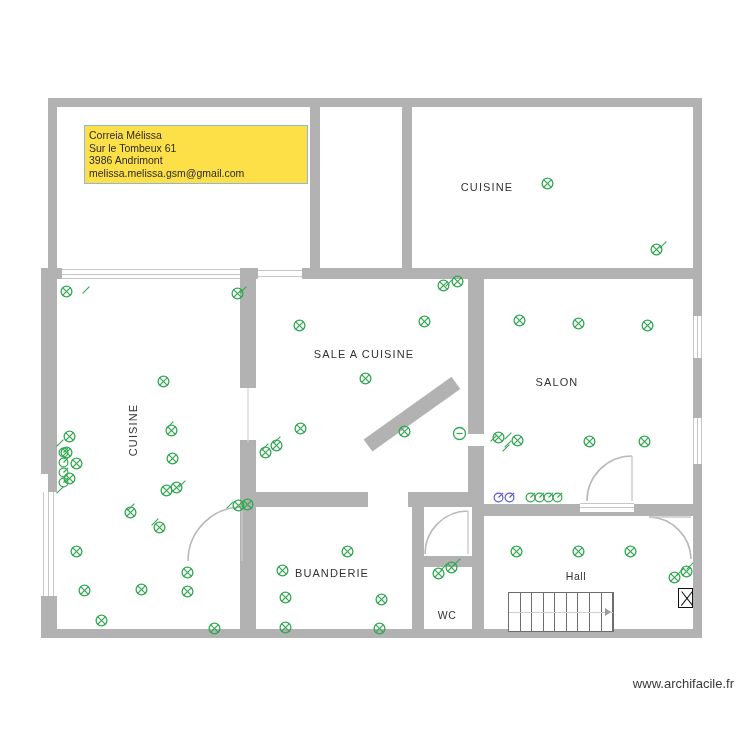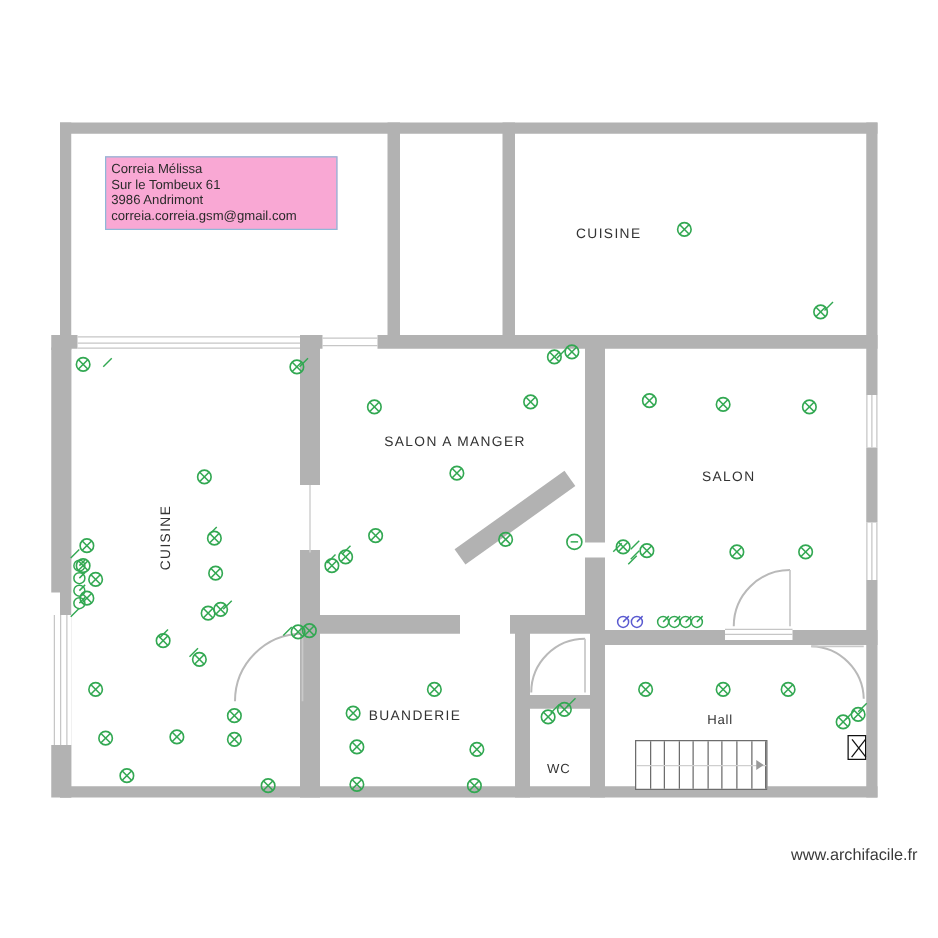--- a/index.html
+++ b/index.html
@@ -13,22 +13,22 @@
   
   .room{position:absolute;background:#ffffff;}
 
   
   .rlabel{position:absolute;color:#333333;font-size:11px;letter-spacing:1.1px;
           white-space:nowrap;text-align:center;}
   .rlabel.small{font-size:10.5px;letter-spacing:.6px;}
   .rlabel.vert{transform:rotate(-90deg);transform-origin:center center;}
 
   
-  #addr{position:absolute;left:84px;top:125px;width:186px;
-        border:1px solid #8fb8d8;background:#f9a8d4;padding:3px 4px 4px 4px;
+  #addr{position:absolute;left:84px;top:125px;width:224px;
+        border:1px solid #8fb8d8;background:#fde047;padding:3px 4px 4px 4px;
         box-sizing:border-box;}
   #addr div{font-size:10.5px;line-height:12.6px;color:#2b2b2b;white-space:nowrap;}
 
   
   #wm{position:absolute;right:16px;top:676px;font-size:13px;color:#3a3a3a;}
 
   
   .sym{position:absolute;pointer-events:none;}
   .sym svg{display:block;overflow:visible;}
 
@@ -185,31 +185,31 @@
     <div class="tread"></div>
     <div class="tread"></div>
     <div class="axis"></div>
     <div class="arrow"></div>
   </div>
 
   <div id="panel"></div>
 
   <div class="rlabel" style="left:432px;top:181px;width:110px;">CUISINE</div>
   <div class="rlabel vert" style="left:98px;top:424px;width:70px;">CUISINE</div>
-  <div class="rlabel" style="left:294px;top:348px;width:140px;">SALON A MANGER</div>
-  <div class="rlabel" style="left:538px;top:376px;width:90px;">SALON</div>
+  <div class="rlabel" style="left:294px;top:348px;width:140px;">SALE A CUISINE</div>
+  <div class="rlabel" style="left:512px;top:376px;width:90px;">SALON</div>
   <div class="rlabel" style="left:282px;top:567px;width:100px;">BUANDERIE</div>
   <div class="rlabel small" style="left:424px;top:609px;width:46px;">WC</div>
   <div class="rlabel small" style="left:546px;top:570px;width:60px;">Hall</div>
 
   <div id="addr">
     <div>Correia Mélissa</div>
     <div>Sur le Tombeux 61</div>
     <div>3986  Andrimont</div>
-    <div>correia.correia.gsm@gmail.com</div>
+    <div>melissa.melissa.gsm@gmail.com</div>
   </div>
 
   <div id="wm">www.archifacile.fr</div>
 
   <div id="symlayer">
       <div class="sym" style="left: 59.5px; top: 284.5px;">
         <svg width="13" height="13" viewBox="0 0 13 13">
           <circle cx="6.5" cy="6.5" r="5.4" fill="none" stroke="#32a852" stroke-width="1.3"></circle>
           <line x1="2.612" y1="2.612" x2="10.388" y2="10.388" stroke="#32a852" stroke-width="1.3"></line>
           <line x1="10.388" y1="2.612" x2="2.612" y2="10.388" stroke="#32a852" stroke-width="1.3"></line>

